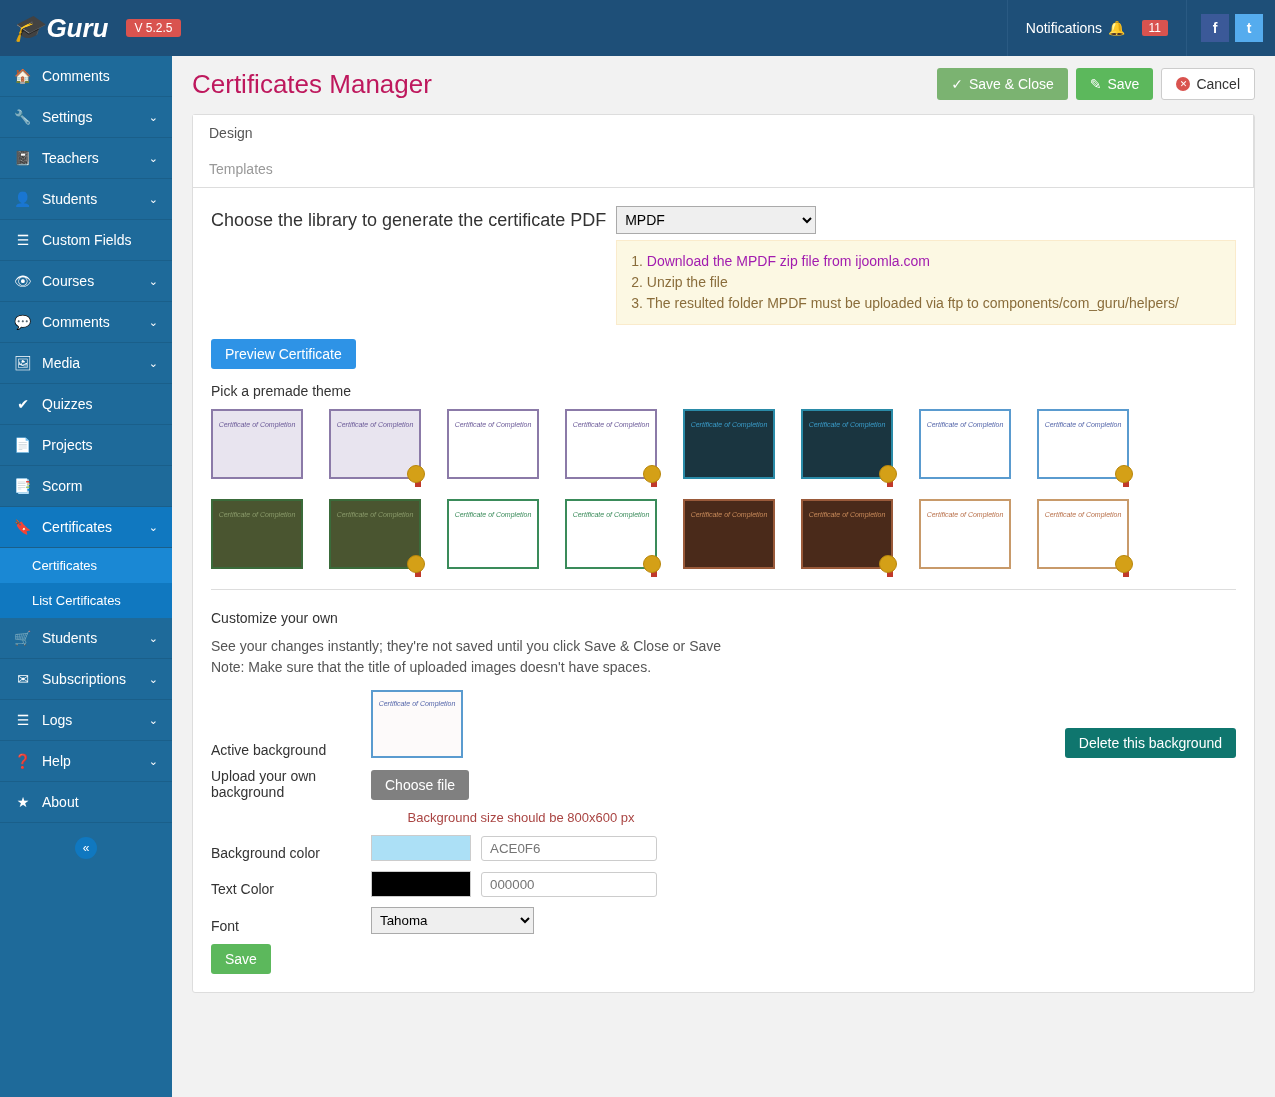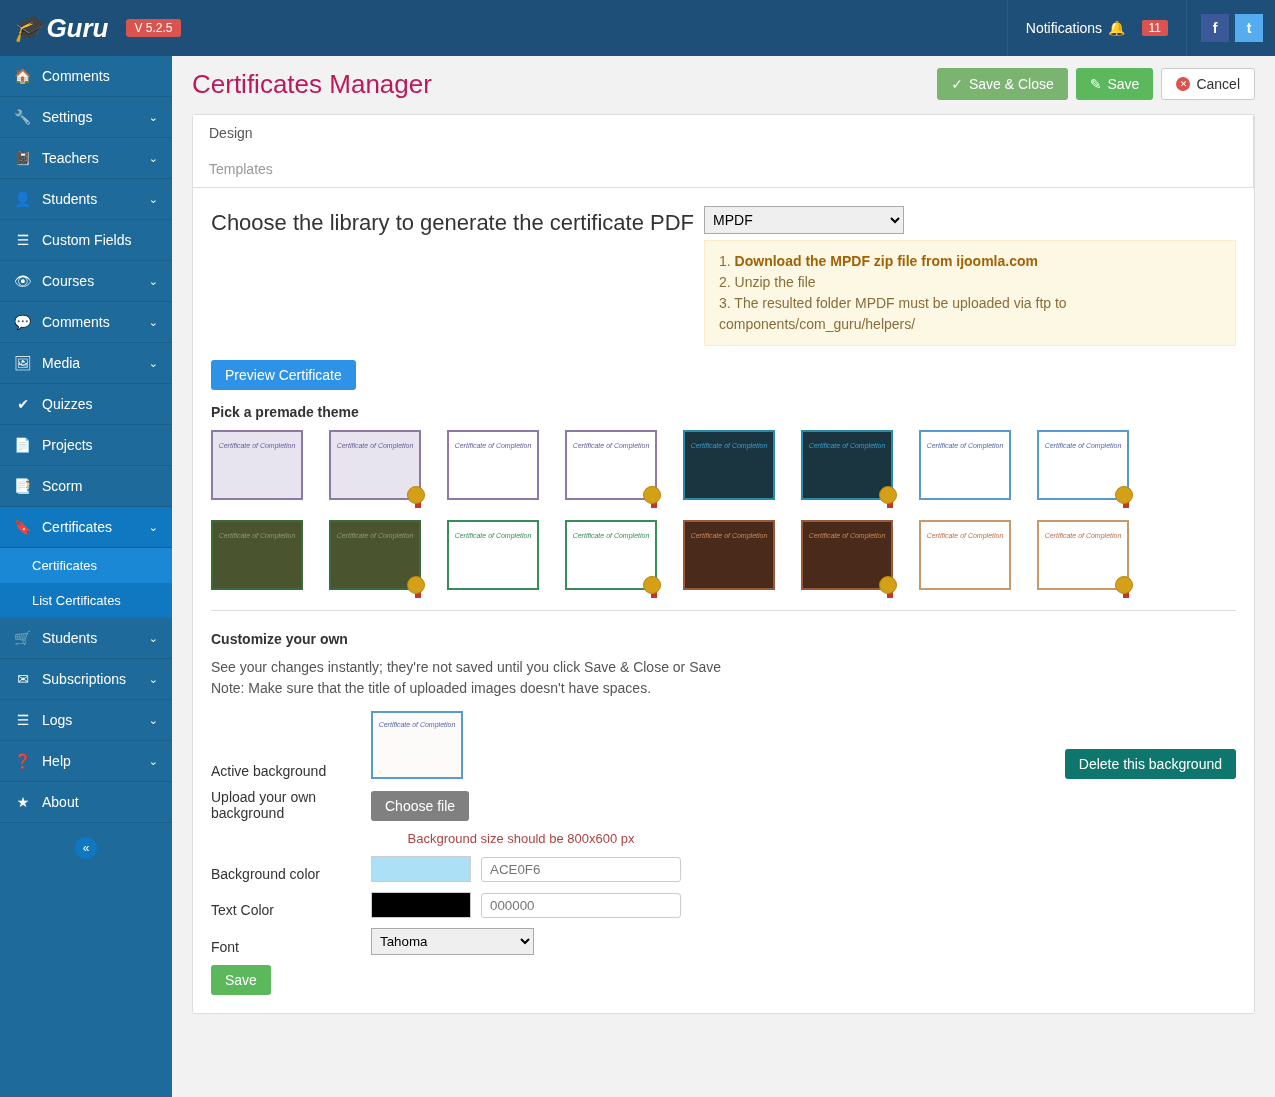--- a/index.html
+++ b/index.html
@@ -37,37 +37,37 @@
 .btn-cancel { background: #fff; border: 1px solid #ccc; color: #333; }
 .btn-blue { background: #2e93e6; }
 .btn-orange { background: #0f766e; }
 .btn-gray { background: #808080; }
 .panel { background: #fff; border: 1px solid #ddd; border-radius: 3px; }
 .tabs { display: flex; border-bottom: 1px solid #ddd; flex-direction: column; }
 .tab { padding: 10px 16px; color: #999; cursor: pointer; border-right: 1px solid #ddd; }
 .tab.active { color: #555; background: #fff; border-bottom: 1px solid #fff; margin-bottom: -1px; font-weight: 500; }
 .tab-content { padding: 18px; }
 .lib-row { display: flex; align-items: flex-start; margin-bottom: 14px; }
-.lib-label { font-size: 22px; color: #333; padding-top: 4px; }
+.lib-label { font-size: 18px; color: #333; padding-top: 4px; }
 .lib-right { margin-left: 10px; flex: 1; }
 .lib-select { width: 200px; padding: 4px; border: 1px solid #aaa; font-size: 14px; margin-bottom: 6px; }
 .lib-note { background: #fcf8e3; border: 1px solid #faebcc; padding: 10px 14px; color: #8a6d3b; line-height: 1.5; width: 100%; }
-.lib-note a { color: #a16207; text-decoration: none; font-weight: bold; }
-.sec-title { font-weight: bold; margin: 14px 0 10px; }
+.lib-note a { color: #a21caf; text-decoration: none; }
+.sec-title { font-weight: normal; margin: 14px 0 10px; }
 .themes { display: flex; flex-wrap: wrap; gap: 20px 26px; margin-bottom: 20px; }
 .theme { width: 92px; height: 70px; border: 2px solid; position: relative; cursor: pointer; display: flex; align-items: flex-start; justify-content: center; padding-top: 10px; font-size: 7px; font-style: italic; }
 .theme.badge::after { content: ""; position: absolute; bottom: -6px; right: -6px; width: 16px; height: 16px; background: #d4a017; border-radius: 50%; border: 1px solid #b8860b; }
 .theme.badge::before { content: ""; position: absolute; bottom: -10px; right: -2px; width: 6px; height: 8px; background: #c0392b; }
 .divider { border: none; border-top: 1px solid #ddd; margin: 20px 0; }
 .form-row { display: flex; align-items: flex-end; margin-bottom: 10px; }
 .form-label { width: 160px; }
 .active-bg { width: 92px; height: 68px; border: 2px solid #5a9bcf; background: #fdfafa; display: inline-flex; justify-content: center; padding-top: 8px; font-size: 7px; font-style: italic; color: #5566aa; }
 .bg-hint { color: #a94442; margin: 6px 0 10px 160px; font-size: 13px; text-align: center; width: 300px; }
 .swatch { width: 100px; height: 26px; border: 1px solid #ccc; margin-right: 10px; }
-.color-input { width: 200px; padding: 4px 8px; border: 1px solid #ccc; border-radius: 3px; color: #999; }
+.color-input { width: 176px; padding: 4px 8px; border: 1px solid #ccc; border-radius: 3px; color: #999; }
 .font-select { width: 163px; padding: 4px; border: 1px solid #aaa; }
 .cancel-x { width:14px; height:14px; background:#d9534f; border-radius:50%; color:#fff; display:inline-flex; align-items:center; justify-content:center; font-size:9px; }
 .note-text { color:#555; line-height:1.5; margin-bottom:12px; }
 </style>
 </head>
 <body>
 
 <div class="topbar">
   <div class="logo">
     <span class="cap">🎓</span>

